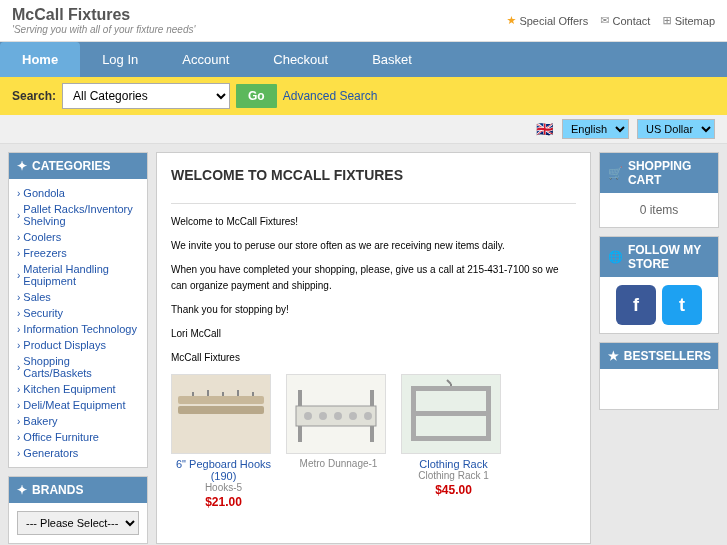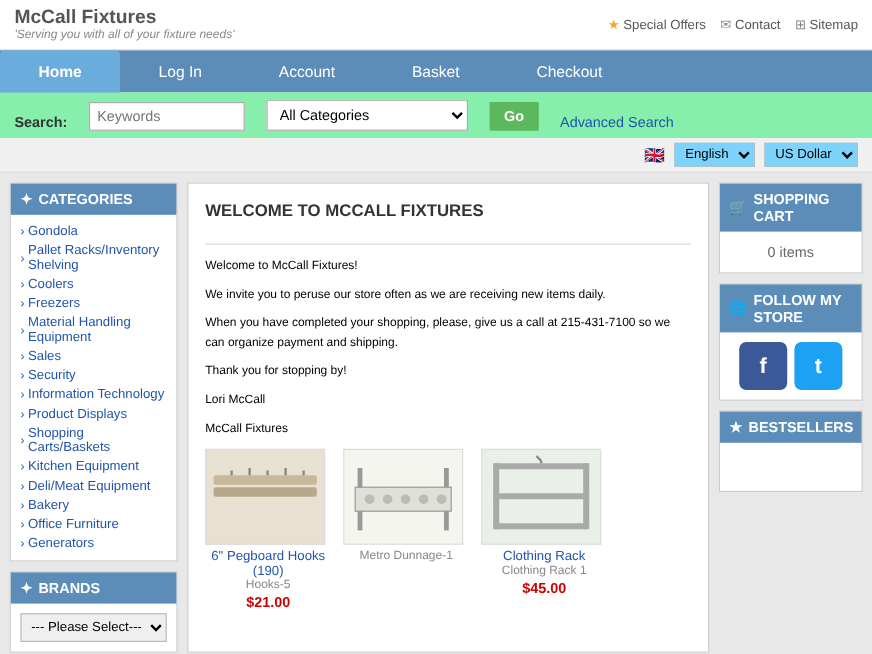--- a/index.html
+++ b/index.html
@@ -10,25 +10,25 @@
     #logo-area { display: flex; flex-direction: column; }
     #logo-name { font-size: 16px; font-weight: bold; color: #555; }
     #logo-tagline { font-size: 10px; font-style: italic; color: #888; }
     #top-links { display: flex; gap: 12px; align-items: center; font-size: 11px; color: #555; }
     .top-link { display: flex; align-items: center; gap: 3px; cursor: pointer; color: #555; }
     .star-icon { color: #f5a623; }
     .mail-icon, .site-icon { color: #888; }
 
     
     #nav-bar { background: #5b8db8; display: flex; align-items: stretch; padding: 0; }
-    .nav-tab { padding: 10px 32px; color: #fff; font-size: 13px; cursor: pointer; text-decoration: none; display: flex; align-items: center; }
+    .nav-tab { padding: 10px 22px; color: #fff; font-size: 13px; cursor: pointer; text-decoration: none; display: flex; align-items: center; }
     .nav-tab.active { background: #6aaddd; color: #fff; font-weight: bold; border-radius: 4px 4px 0 0; }
 
     
-    #search-bar { background: #86efac; padding: 6px 12px; display: flex; align-items: flex-end; gap: 18px; }
+    #search-bar { background: #fde047; padding: 6px 12px; display: flex; align-items: center; gap: 6px; }
     #search-label { font-size: 12px; font-weight: bold; color: #333; }
     #search-input { padding: 4px 6px; border: 1px solid #aaa; font-size: 12px; width: 130px; }
     #category-select { padding: 4px 6px; border: 1px solid #aaa; font-size: 12px; width: 168px; background: #fff; }
     #go-btn { background: #5cb85c; color: #fff; border: none; padding: 5px 12px; font-size: 12px; font-weight: bold; cursor: pointer; border-radius: 1px; }
     #adv-search { color: #2255aa; font-size: 12px; cursor: pointer; }
 
     
     #locale-bar { background: #f0f0f0; display: flex; justify-content: flex-end; align-items: center; gap: 8px; padding: 4px 12px; border-bottom: 1px solid #ddd; }
     .locale-select { font-size: 11px; padding: 2px 4px; border: 1px solid #bbb; background: #7dd3fc; }
     .flag-icon { font-size: 14px; }
@@ -99,27 +99,26 @@
       <span class="site-icon">⊞</span>
       <span>Sitemap</span>
     </span>
   </div>
 </div>
 
 <div id="nav-bar">
   <span class="nav-tab active">Home</span>
   <span class="nav-tab">Log In</span>
   <span class="nav-tab">Account</span>
+  <span class="nav-tab">Checkout</span>
   <span class="nav-tab">Basket</span>
-  <span class="nav-tab">Checkout</span>
 </div>
 
 <div id="search-bar">
   <span id="search-label">Search:</span>
-  <input id="search-input" type="text" placeholder="Keywords" style="">
   <select id="category-select">
     <option>All Categories</option>
   </select>
   <button id="go-btn">Go</button>
   <span id="adv-search">Advanced Search</span>
 </div>
 
 <div id="locale-bar">
   <span class="flag-icon">🇬🇧</span>
   <select class="locale-select">

